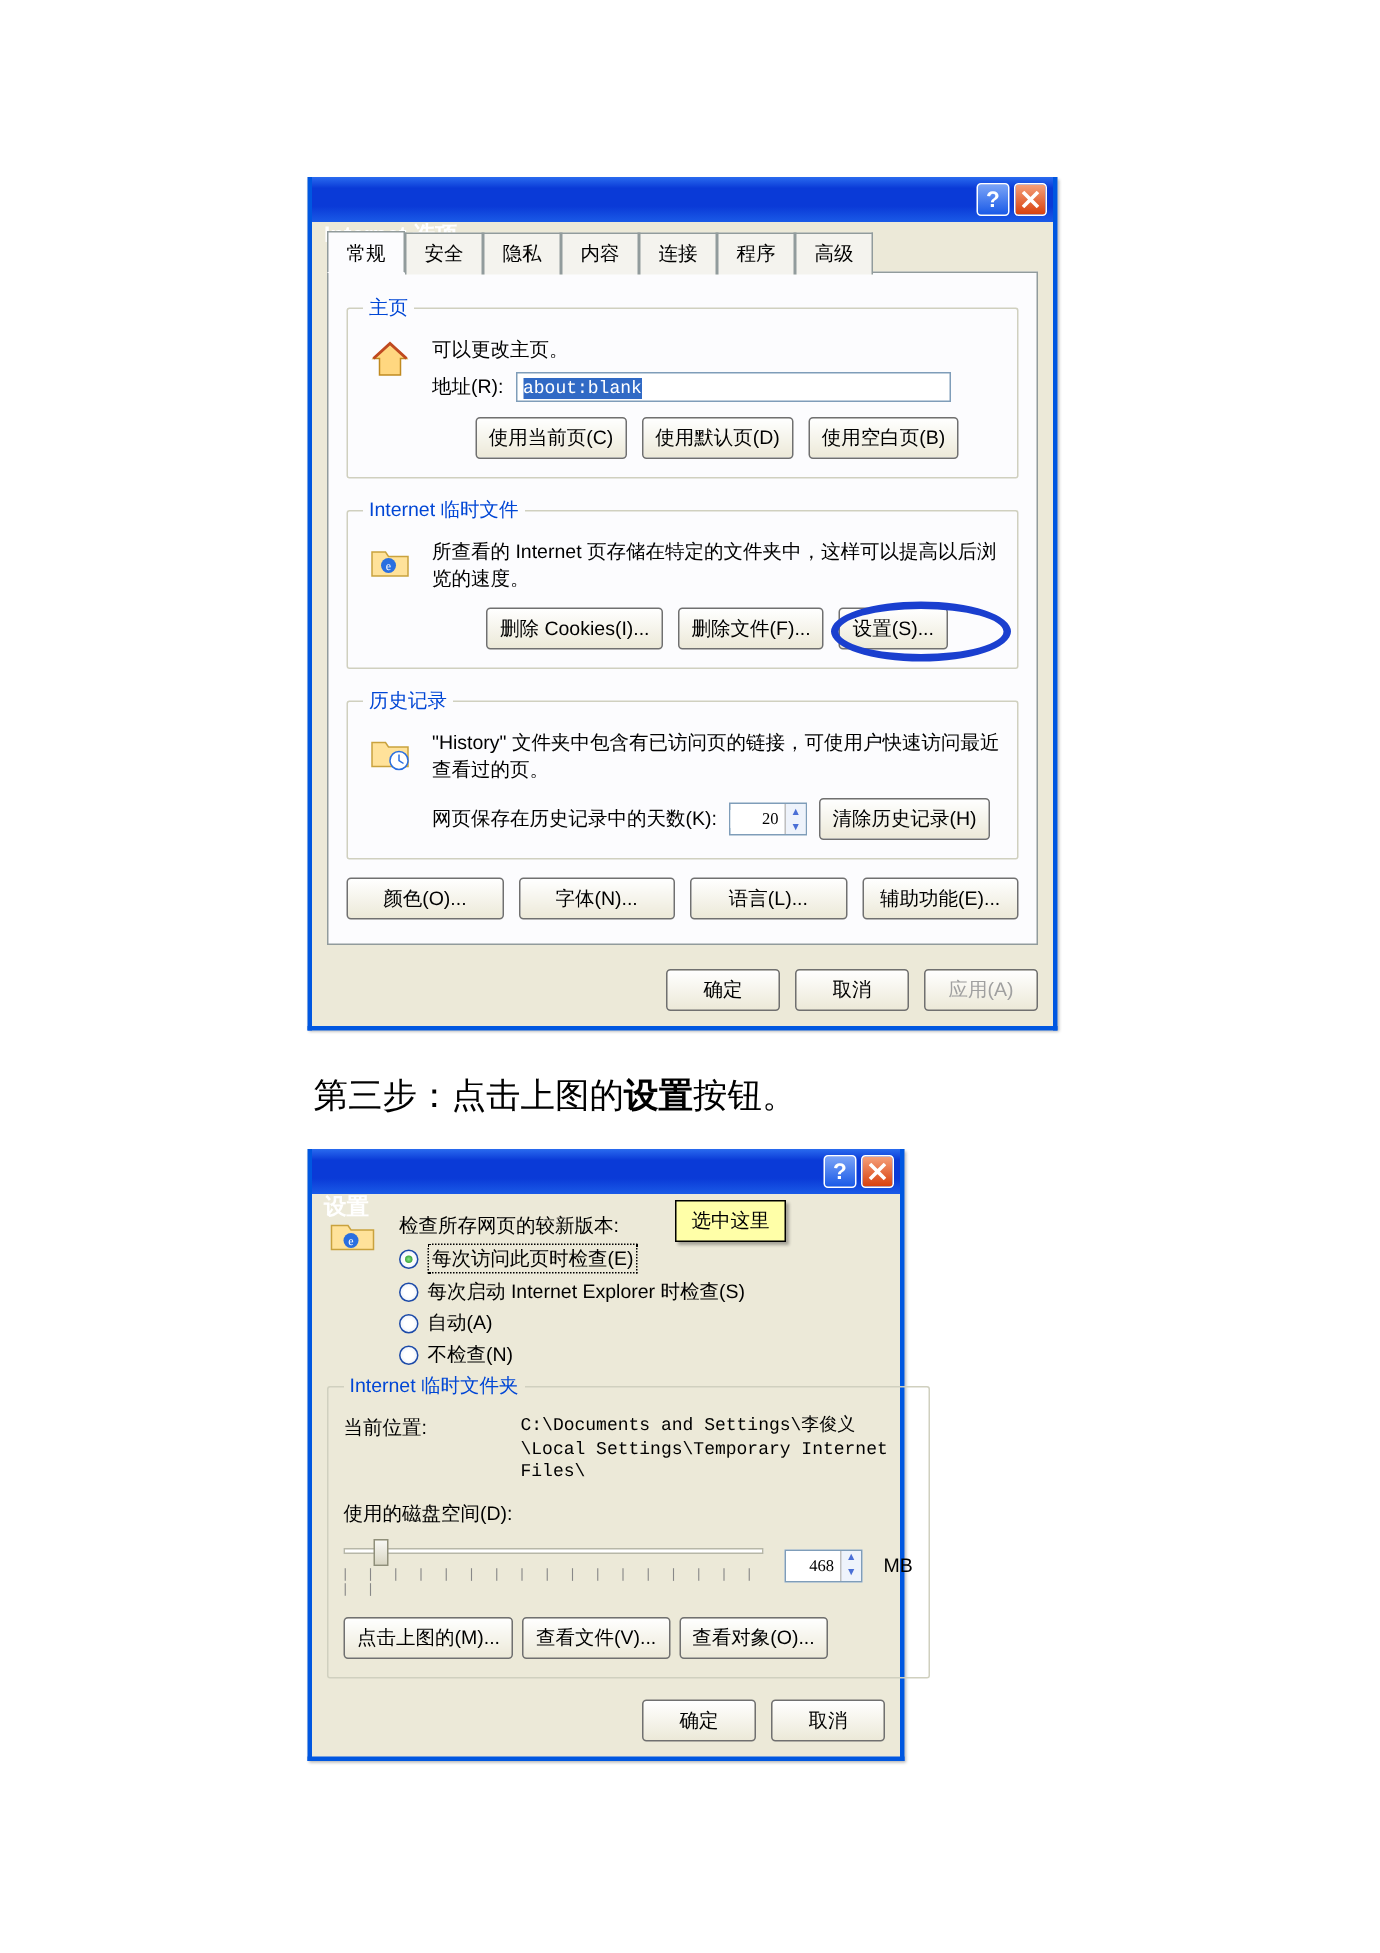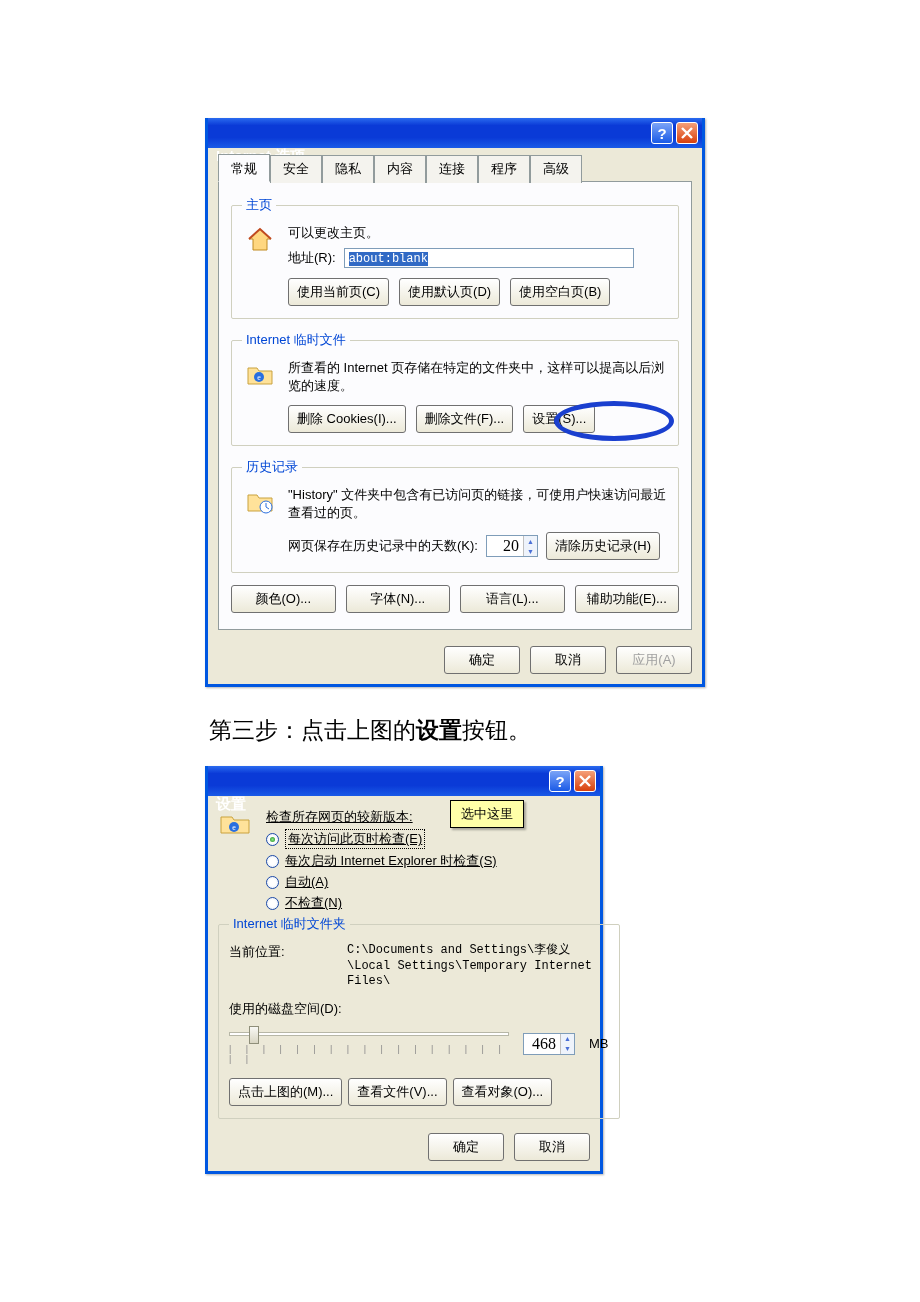--- a/index.html
+++ b/index.html
@@ -90,21 +90,21 @@
     border: 1px solid #707070;
     background: linear-gradient(#fff,#ece9d8);
     padding: 4px 8px;
     font-size: 13px;
     font-family: inherit;
     min-width: 0;
     cursor: default;
     border-radius: 3px;
   }
   .btn:disabled { color:#a0a0a0; }
-  .btn-row { display:flex; gap:10px; margin-top:10px; }
+  .btn-row { display:flex; gap:10px; justify-content:center; margin-top:10px; }
   .btn-row.right { justify-content:flex-end; }
   .btn-row-indent { padding-left: 46px; }
 
   
   .textfield {
     border: 1px solid #7f9db9;
     padding: 2px 4px;
     font-family: Tahoma, sans-serif;
     font-size: 12px;
     background:#fff;
@@ -113,21 +113,21 @@
   .sel-text {
     background:#316ac5; color:#ffffff;
   }
   .spinner-wrap {
     display:inline-flex; align-items:center;
     border:1px solid #7f9db9; background:#fff;
     height:22px;
   }
   .spinner-wrap input {
     border:none; width:36px; text-align:right;
-    padding:0 4px; font-family: Tahoma; font-size:16px; outline:none;
+    padding:0 4px; font-family: Tahoma; font-size:11px; outline:none;
   }
   .spinner-btns { display:flex; flex-direction:column; }
   .spinner-btns span {
     width:14px; height:10px; border-left:1px solid #c0c0c0;
     display:flex; align-items:center; justify-content:center;
     font-size:7px; color:#4a6fd6; background:#eef3fb;
   }
 
   
   .radio-row { display:flex; align-items:center; gap:6px; margin:3px 0; }
@@ -328,21 +328,21 @@
 
   <div class="body-pad" style="padding-top:12px;">
     <div class="row" style="align-items:flex-start;">
       <div style="width:40px;">
         <svg width="34" height="30" viewBox="0 0 34 30">
               <path d="M3 9 L14 9 L16 12 L31 12 L31 25 L3 25 Z" fill="#ffe29a" stroke="#c9a23e"></path>
               <circle cx="16" cy="19" r="5" fill="#2a6fe0"></circle>
               <text x="16" y="22" text-anchor="middle" font-size="8" fill="#fff" font-family="Tahoma">e</text>
             </svg>
       </div>
-      <div style="flex:1;text-decoration:underline;">
+      <div style="flex:1;">
         <div>检查所存网页的较新版本:</div>
 
         <div class="radio-row">
           <span class="radio checked"></span>
           <span class="radio-label selected">每次访问此页时检查(E)</span>
         </div>
         <div class="radio-row">
           <span class="radio"></span>
           <span>每次启动 Internet Explorer 时检查(S)</span>
         </div>

